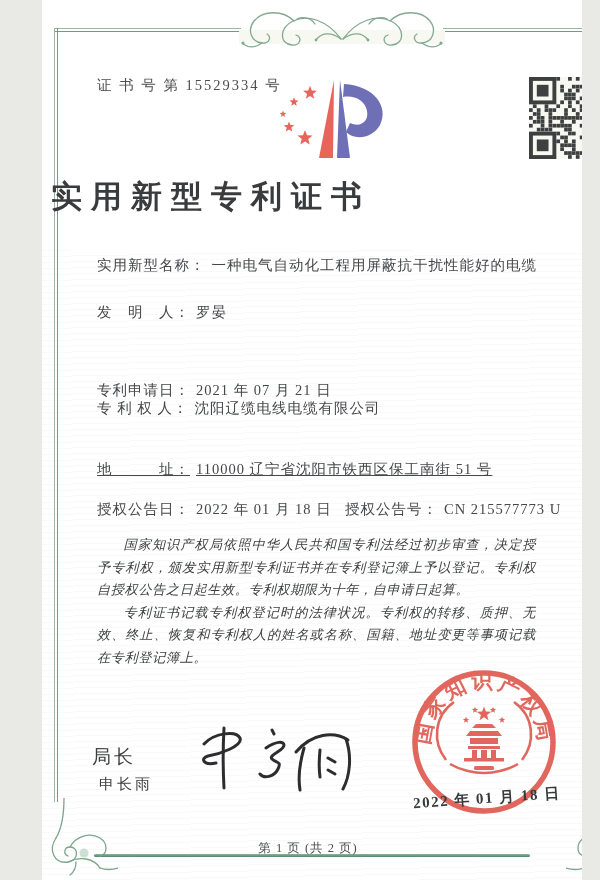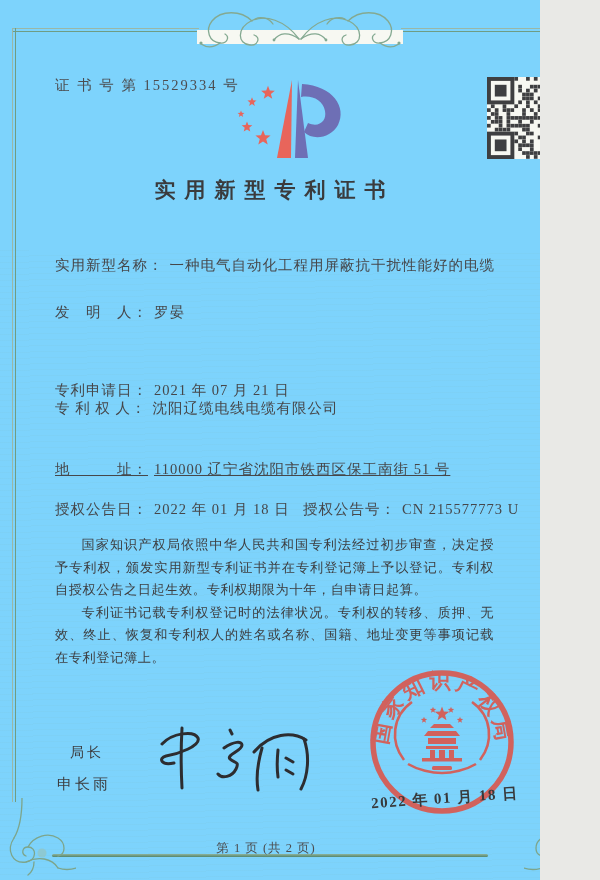--- a/index.html
+++ b/index.html
@@ -1,37 +1,37 @@
 <!DOCTYPE html>
 <html><head>
 <meta charset="utf-8">
 <style>
   html,body{margin:0;padding:0;background:#e9e9e6;}
-  .page{position:relative;width:540px;height:880px;background:#7dd3fc;overflow:hidden;
-        font-family:"Liberation Serif","DejaVu Serif",serif;color:#3f4042;}
+  .page{position:relative;width:540px;height:880px;background:#ffffff;overflow:hidden;
+        font-family:"Liberation Serif","DejaVu Serif",serif;color:#3f4042;margin-left:42px;}
   .texture{position:absolute;left:0;top:250px;right:0;bottom:0;pointer-events:none;opacity:.5;
         background:repeating-linear-gradient(179deg, rgba(124,163,138,0.10) 0 1px, rgba(124,163,138,0) 1px 6px);}
   
   .dline-h{position:absolute;height:2px;border-top:1px solid #9ab7a6;border-bottom:1px solid #6f9c84;}
   .dline-v{position:absolute;width:2px;border-left:1px solid #9ab7a6;border-right:1px solid #6f9c84;}
   .bottom-rule{position:absolute;left:52px;right:52px;top:854px;height:3px;border-radius:2px;
         background:linear-gradient(#8eb39c,#54866c);}
   .orn{position:absolute;}
   .cert-no{position:absolute;left:55px;top:76px;font-size:14.5px;letter-spacing:2px;color:#4c4d50;}
   .logo{position:absolute;left:233px;top:74px;}
   .qr{position:absolute;left:487px;top:77px;}
-  .title{position:absolute;left:0;right:0;top:176px;text-align:center;font-size:21px;font-weight:700;
+  .title{position:absolute;left:0;right:0;top:176px;font-size:31px;font-weight:700;
         letter-spacing:9px;text-indent:9px;color:#3a3b3d;}
   .row{position:absolute;left:55px;font-size:14.5px;letter-spacing:1px;color:#46474a;white-space:nowrap;text-align:right;}
   .row .value{margin-left:6px;}
   .grant2{position:absolute;left:248px;top:0;white-space:nowrap;}
   .paras{position:absolute;left:55px;right:46px;top:534px;font-size:13.2px;line-height:22.5px;
-        text-align:justify;color:#3d3e40;letter-spacing:.6px;}
+        text-align:justify;color:#3d3e40;font-style:italic;letter-spacing:.6px;}
   .paras p{margin:0;text-indent:2em;}
-  .sign-title{position:absolute;left:70px;top:744px;font-size:14px;letter-spacing:3px;color:#3c3d3f;}
+  .sign-title{position:absolute;left:50px;top:744px;font-size:19px;letter-spacing:3px;color:#3c3d3f;}
   .sign-name{position:absolute;left:57px;top:775px;font-size:15px;letter-spacing:3px;color:#3c3d3f;}
   .sig{position:absolute;left:138px;top:716px;}
   .seal{position:absolute;left:360px;top:664px;}
   .seal-date{position:absolute;left:371px;top:789px;font-size:15px;letter-spacing:1.5px;color:#38393b;
         transform:rotate(-4deg);font-weight:600;}
   .footer{position:absolute;left:0;right:8px;top:840px;text-align:center;font-size:12.5px;
         letter-spacing:1px;color:#4b4c4e;}
 </style>
 </head>
 <body>

